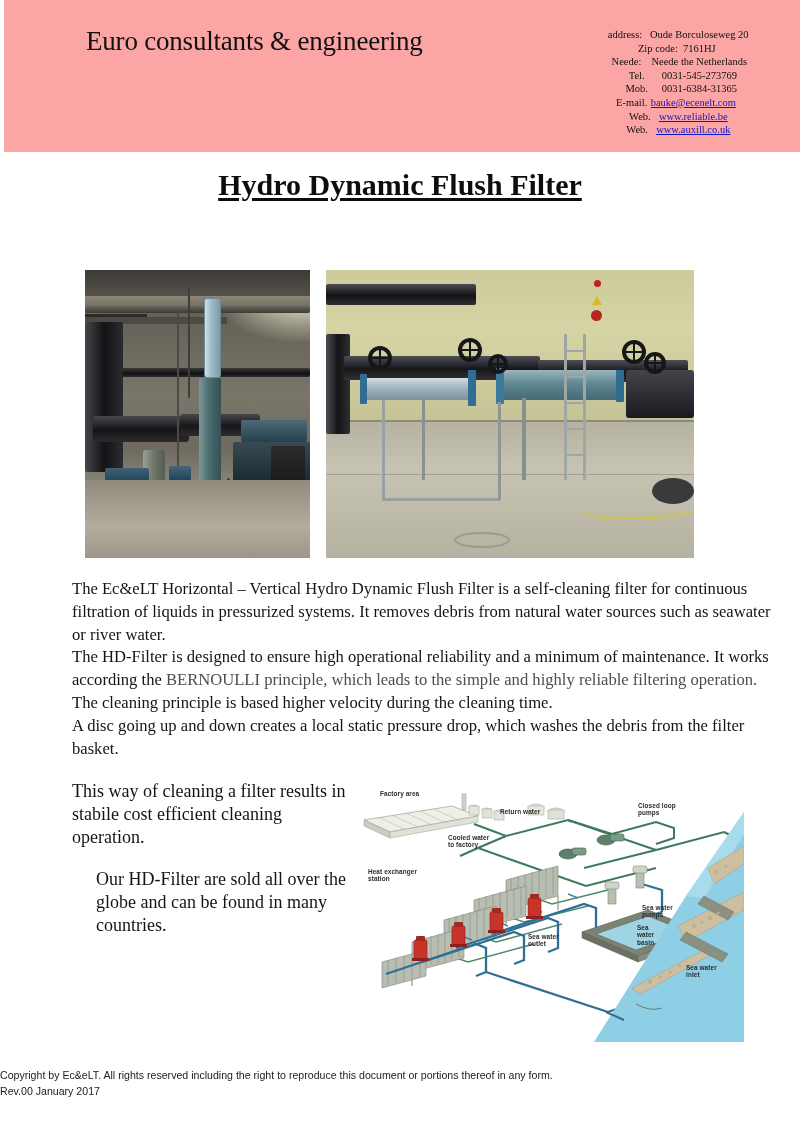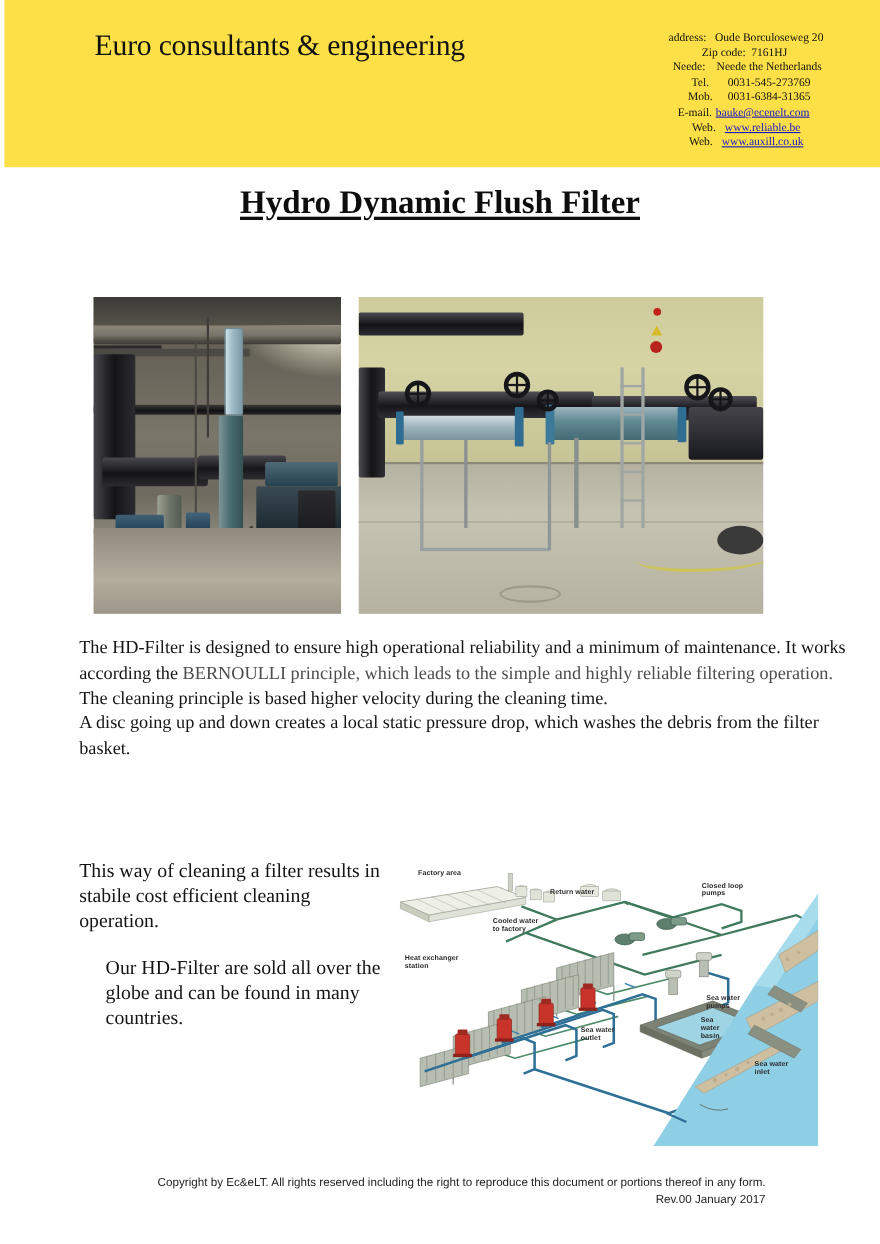--- a/index.html
+++ b/index.html
@@ -10,21 +10,21 @@
     font-family: "Liberation Serif", serif;
     color: #1a1a1a;
     overflow: hidden;
     position: relative;
   }
 
   
   #header-band {
     position: absolute;
     left: 4px; top: 0; width: 796px; height: 152px;
-    background: #fde047;
+    background: #fca5a5;
   }
   #company-name {
     position: absolute;
     left: 82px; top: 26px;
     font-size: 27px;
     font-weight: 400;
     letter-spacing: -0.2px;
     color: #111111;
     white-space: nowrap;
   }
@@ -260,21 +260,21 @@
     color: #2b2b2b;
     line-height: 7.4px;
     letter-spacing: 0.1px;
     white-space: pre-line;
   }
 
   
   #footer {
     position: absolute;
     left: 0; top: 1068px; width: 696px;
-    text-align: right;
+    text-align: left;
     font-family: "Liberation Sans", sans-serif;
     font-size: 10.6px;
     line-height: 15.5px;
     color: #222222;
   }
 </style>
 </head>
 <body>
 
 <div id="header-band">
@@ -388,20 +388,21 @@
       <div class="drainrod2"></div>
       <div class="drainrod3"></div>
       <div class="hose"></div>
       <div class="sump"></div>
       <div class="manhole"></div>
     </div>
   </div>
 </div>
 
 <div id="body-text">
+  <p>The Ec&amp;eLT Horizontal – Vertical Hydro Dynamic Flush Filter is a self-cleaning filter for continuous filtration of liquids in pressurized systems.  It removes debris from natural water sources such as seawater or river water.</p>
   <p><span>The HD-Filter is designed to ensure high operational reliability and a minimum of maintenance. It works according the </span><span class="muted">BERNOULLI principle, which leads to the simple and highly reliable filtering operation.</span></p>
   <p>The cleaning principle is based higher velocity during the cleaning time.</p>
   <p>A disc going up and down creates a local static pressure drop, which washes the debris from the filter basket.</p>
 </div>
 
 <div id="lower-text">
   <p>This way of cleaning a filter results in stabile cost efficient cleaning operation.</p>
   <p>Our HD-Filter are sold all over the globe and can be found in many countries.</p>
 </div>
 

